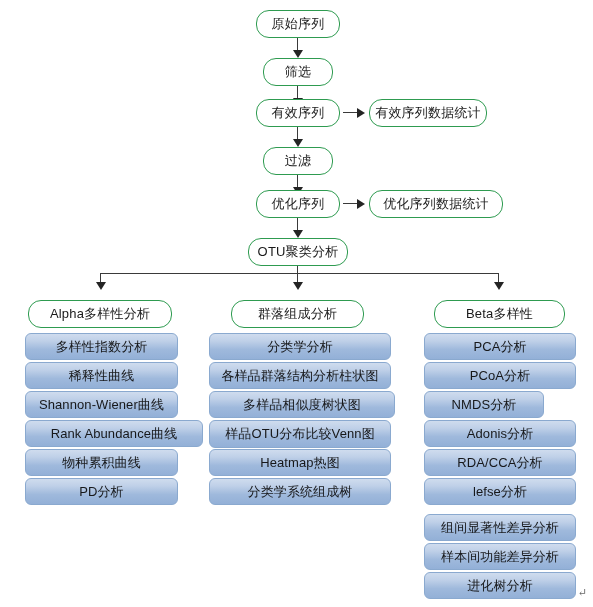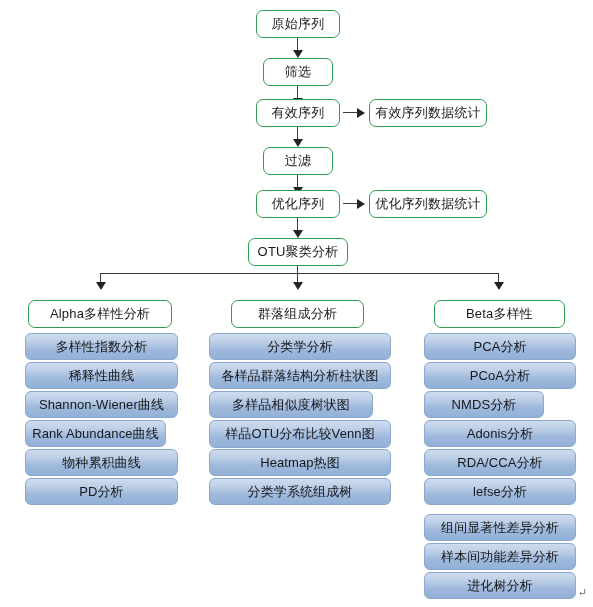--- a/index.html
+++ b/index.html
@@ -18,21 +18,21 @@
     position: relative;
     width: 593px;
     height: 607px;
   }
 
   
   .gnode {
     position: absolute;
     box-sizing: border-box;
     border: 1.6px solid #2e9b50;
-    border-radius: 7px;
+    border-radius: 13px;
     background: #ffffff;
     color: #1a1a1a;
     font-size: 13px;
     display: flex;
     align-items: center;
     justify-content: center;
     white-space: nowrap;
     letter-spacing: 0.2px;
   }
 
@@ -124,21 +124,21 @@
 
   <div class="vline" style="left:297px; top:175px; height:15px;"></div>
   <div class="arrow-down" style="left:293px; top:187px;"></div>
 
   <div class="gnode" style="left:256px; top:190px; width:84px; height:28px;">
     <span>优化序列</span>
   </div>
 
   <div class="hline" style="left:343px; top:203px; width:16px;"></div>
   <div class="arrow-right" style="left:357px; top:199px;"></div>
-  <div class="gnode" style="left:369px; top:190px; width:118px; height:28px;">
+  <div class="gnode" style="left:369px; top:190px; width:134px; height:28px;">
     <span>优化序列数据统计</span>
   </div>
 
   <div class="vline" style="left:297px; top:218px; height:16px;"></div>
   <div class="arrow-down" style="left:293px; top:230px;"></div>
 
   <div class="gnode" style="left:248px; top:238px; width:100px; height:28px;">
     <span>OTU聚类分析</span>
   </div>
 
@@ -159,40 +159,40 @@
   </div>
   <div class="bnode" style="left:25px; top:333px; width:153px; height:27px;">
     <span>多样性指数分析</span>
   </div>
   <div class="bnode" style="left:25px; top:362px; width:153px; height:27px;">
     <span>稀释性曲线</span>
   </div>
   <div class="bnode" style="left:25px; top:391px; width:153px; height:27px;">
     <span>Shannon-Wiener曲线</span>
   </div>
-  <div class="bnode" style="left:25px; top:420px; width:141px; height:27px;">
+  <div class="bnode" style="left:25px; top:420px; width:178px; height:27px;">
     <span>Rank Abundance曲线</span>
   </div>
   <div class="bnode" style="left:25px; top:449px; width:153px; height:27px;">
     <span>物种累积曲线</span>
   </div>
   <div class="bnode" style="left:25px; top:478px; width:153px; height:27px;">
     <span>PD分析</span>
   </div>
 
   <div class="gnode" style="left:231px; top:300px; width:133px; height:28px;">
     <span>群落组成分析</span>
   </div>
   <div class="bnode" style="left:209px; top:333px; width:182px; height:27px;">
     <span>分类学分析</span>
   </div>
   <div class="bnode" style="left:209px; top:362px; width:182px; height:27px;">
     <span>各样品群落结构分析柱状图</span>
   </div>
-  <div class="bnode" style="left:209px; top:391px; width:164px; height:27px;">
+  <div class="bnode" style="left:209px; top:391px; width:186px; height:27px;">
     <span>多样品相似度树状图</span>
   </div>
   <div class="bnode" style="left:209px; top:420px; width:182px; height:28px;">
     <span>样品OTU分布比较Venn图</span>
   </div>
   <div class="bnode" style="left:209px; top:449px; width:182px; height:27px;">
     <span>Heatmap热图</span>
   </div>
   <div class="bnode" style="left:209px; top:478px; width:182px; height:27px;">
     <span>分类学系统组成树</span>

